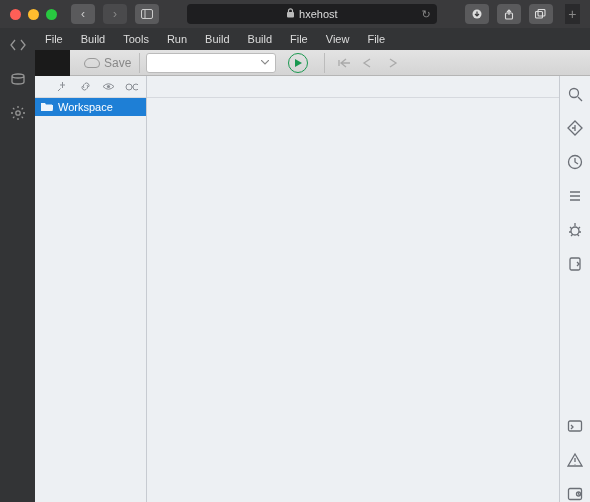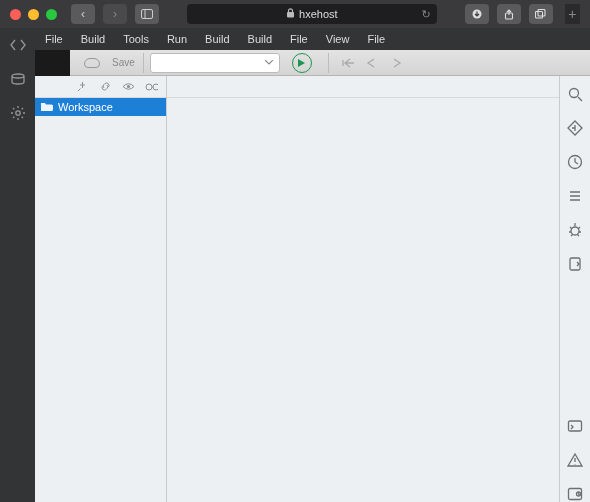--- a/index.html
+++ b/index.html
@@ -16,33 +16,33 @@
 .spacer{flex:1;}
 .tool-btn{width:28px;height:20px;background:#5a5a5c;border-radius:4px;display:flex;align-items:center;justify-content:center;color:#ddd;font-size:12px;}
 .plus-tab{width:18px;height:20px;background:#2a2a2c;color:#888;display:flex;align-items:center;justify-content:center;font-size:14px;margin-left:4px;}
 
 
 .menu-bar { height:22px; background:#333436; display:flex; align-items:center; padding:0 10px; gap:18px; color:#ddd; font-size:11px;}
 .menu-item{cursor:default;}
 
 
 .toolbar { height:26px; background:linear-gradient(#e3e3e3,#d4d4d4); border-bottom:1px solid #b5b5b5; display:flex; align-items:center; padding:0 6px; gap:6px; margin-left:35px;}
-.save-btn{display:flex;align-items:center;gap:12px;color:#888;font-size:10px;padding:0 8px;height:20px;border-right:1px solid #bcbcbc;justify-content:center;}
+.save-btn{display:flex;align-items:center;gap:4px;color:#888;font-size:12px;padding:0 8px;height:20px;border-right:1px solid #bcbcbc;justify-content:center;}
 .cloud{width:16px;height:10px;border:1.3px solid #999;border-radius:6px 6px 4px 4px;position:relative;}
 .dropdown{width:130px;height:20px;background:#fff;border:1px solid #bbb;border-radius:3px;display:flex;align-items:center;justify-content:flex-end;padding:0 6px;color:#888;font-size:10px;}
 .run-btn{width:20px;height:20px;border:1.5px solid #1a9850;border-radius:50%;display:flex;align-items:center;justify-content:center;margin:0 6px;}
 .run-btn svg{fill:#1a9850;}
 .tb-divider{width:1px;height:20px;background:#bcbcbc;margin:0 4px;}
 .tb-icon{width:18px;height:18px;display:flex;align-items:center;justify-content:center;color:#999;}
 .activity-bar{width:35px;background:#333436;display:flex;flex-direction:column;align-items:center;padding-top:8px;gap:16px;position:absolute;top:28px;left:0;height:calc(502px - 28px);}
 .act-icon{width:18px;height:18px;color:#969696;display:flex;align-items:center;justify-content:center;}
 .act-icon svg{width:16px;height:16px;stroke:#969696;fill:none;stroke-width:1.3;}
 
 
-.file-panel{width:132px;background:#edf0f3;border-right:1px solid #c7cbd1;display:flex;flex-direction:column;}
+.file-panel{width:112px;background:#edf0f3;border-right:1px solid #c7cbd1;display:flex;flex-direction:column;}
 .file-tools{height:22px;border-bottom:1px solid #d6d9de;display:flex;align-items:center;justify-content:flex-end;gap:10px;padding:0 8px;color:#8b8f95;font-size:11px;}
 .ft-ic{width:13px;height:13px;display:flex;align-items:center;justify-content:center;}
 .workspace{height:18px;background:#1e7fd6;color:#fff;font-size:11px;display:flex;align-items:center;gap:5px;padding:0 6px;}
 .folder-ic{width:12px;height:10px;}
 
 
 .editor{flex:1;background:#edf0f3;border-right:1px solid #c7cbd1;}
 .editor-toolbar{height:22px;border-bottom:1px solid #d6d9de;}
 
 

